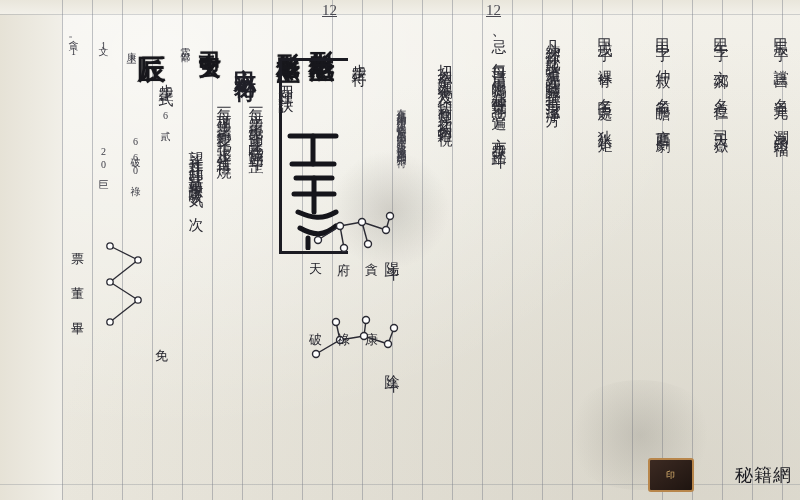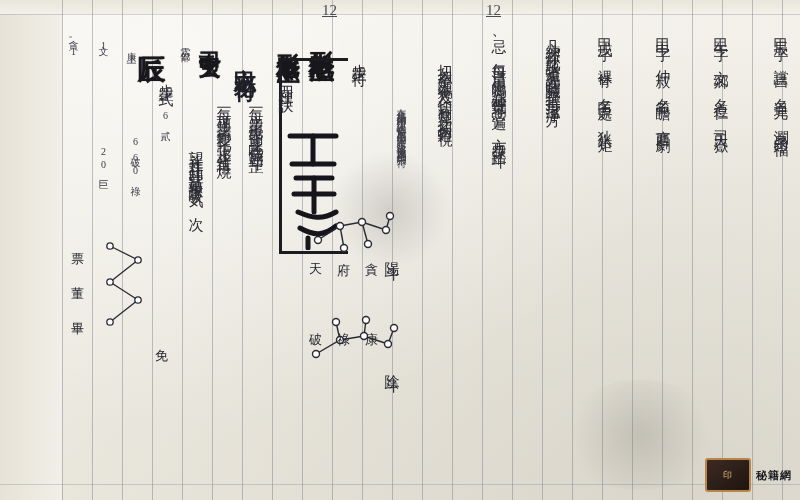--- a/index.html
+++ b/index.html
@@ -72,22 +72,23 @@
   .stamp{position:absolute;right:8px;bottom:8px;display:flex;align-items:center;gap:5px;}
   .stamp-box{
     width:42px;height:30px;border-radius:3px;
     background:linear-gradient(145deg,#3c2a22,#1e1410);
     border:2px solid #b8864b;
     display:flex;align-items:center;justify-content:center;
     color:#e2b872;font-size:9px;letter-spacing:1px;
     font-family:"Liberation Serif",serif;
   }
   .stamp-text{
-    font-family:"Liberation Serif",serif;font-size:11px;color:#1a1a20;font-weight:bold;
+    font-family:"Liberation Serif",serif;font-size:18px;color:#1a1a20;font-weight:normal;
     letter-spacing:1px;
+    margin-left:36px;
   }
   .smudge{
     position:absolute;border-radius:50%;
     background:radial-gradient(circle,rgba(120,118,110,.25),rgba(120,118,110,0) 70%);
   }
 </style>
 </head>
 <body>
 
 <div id="page">

